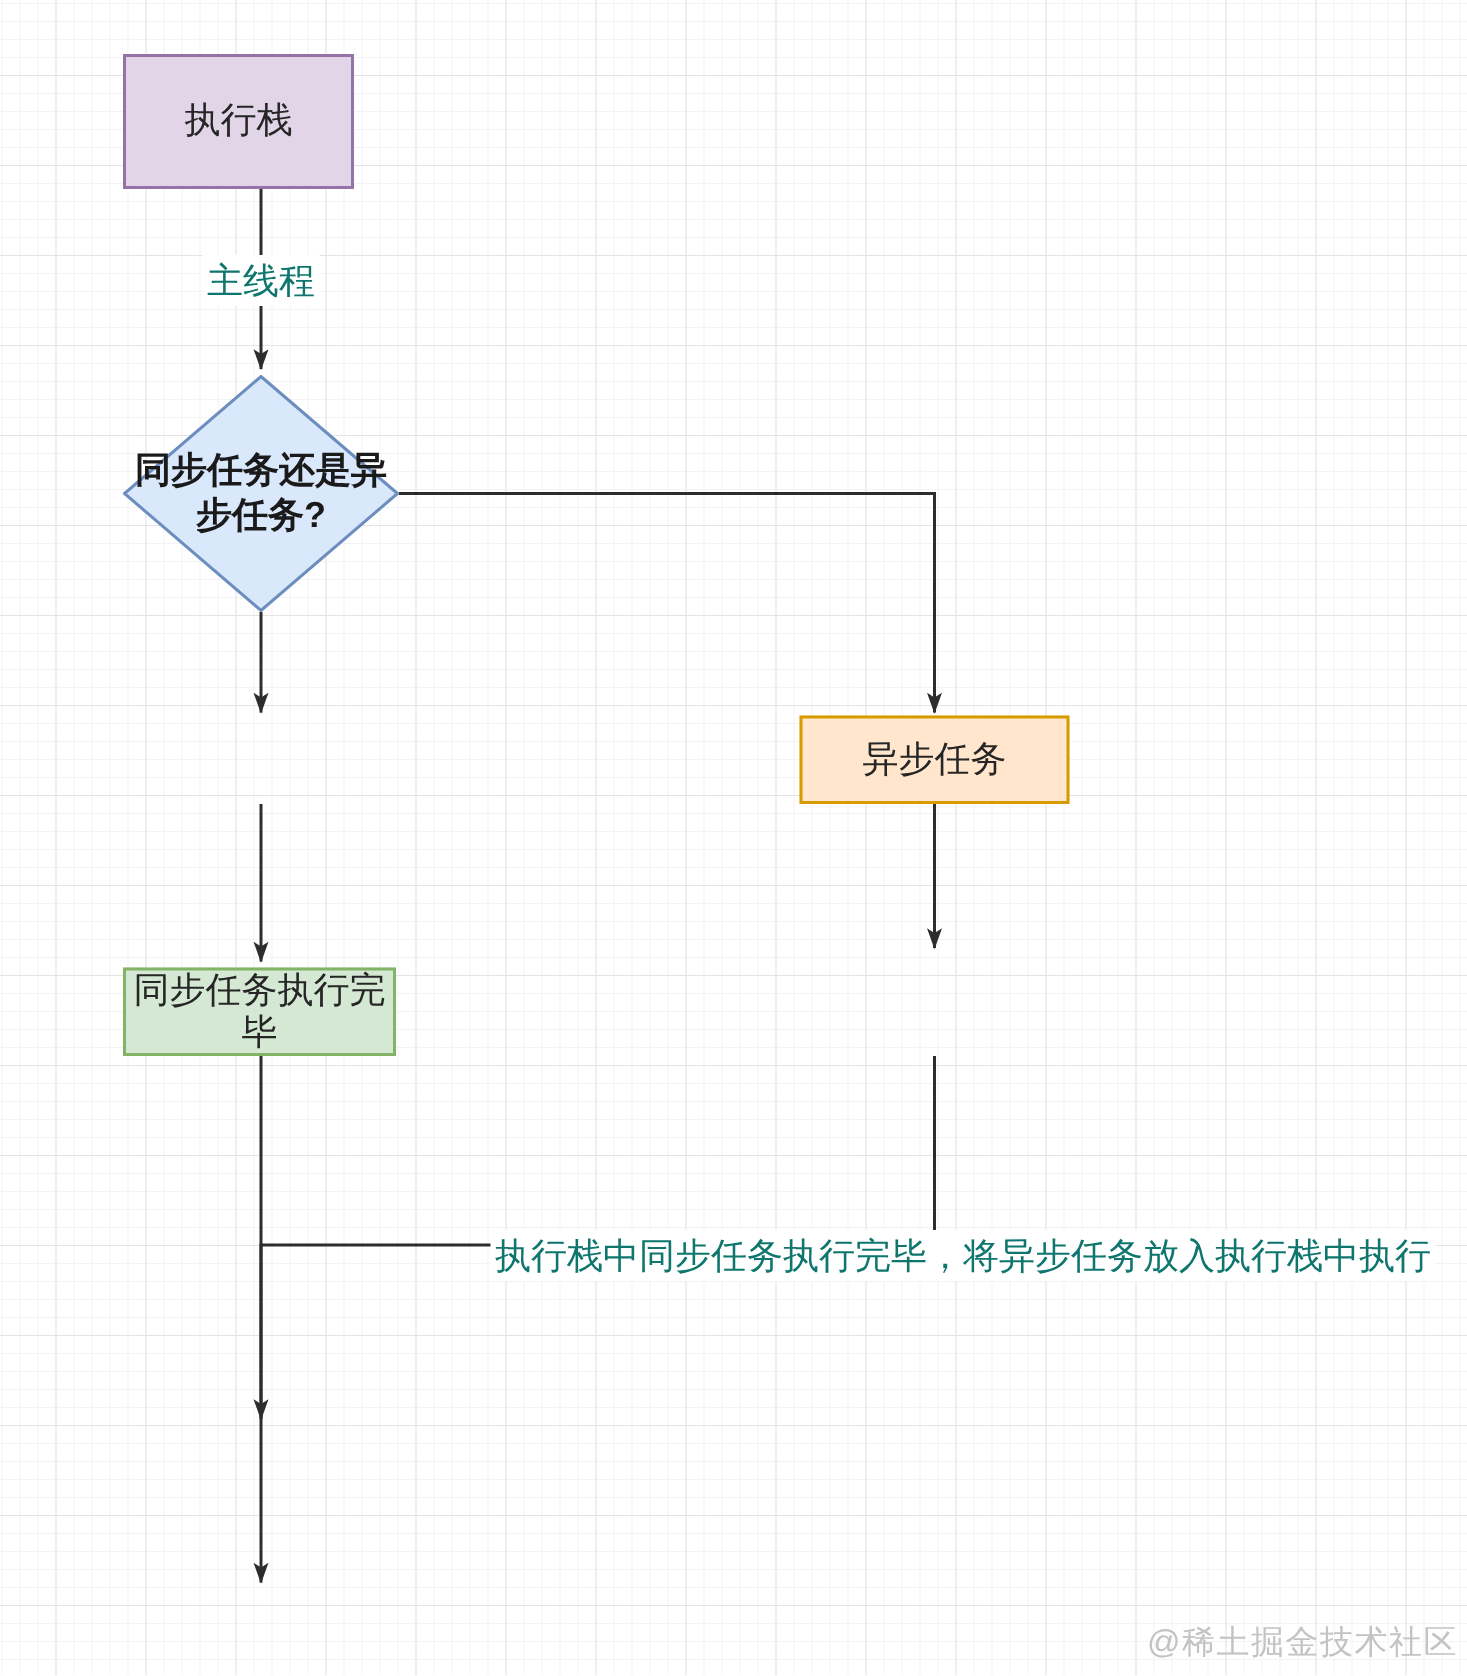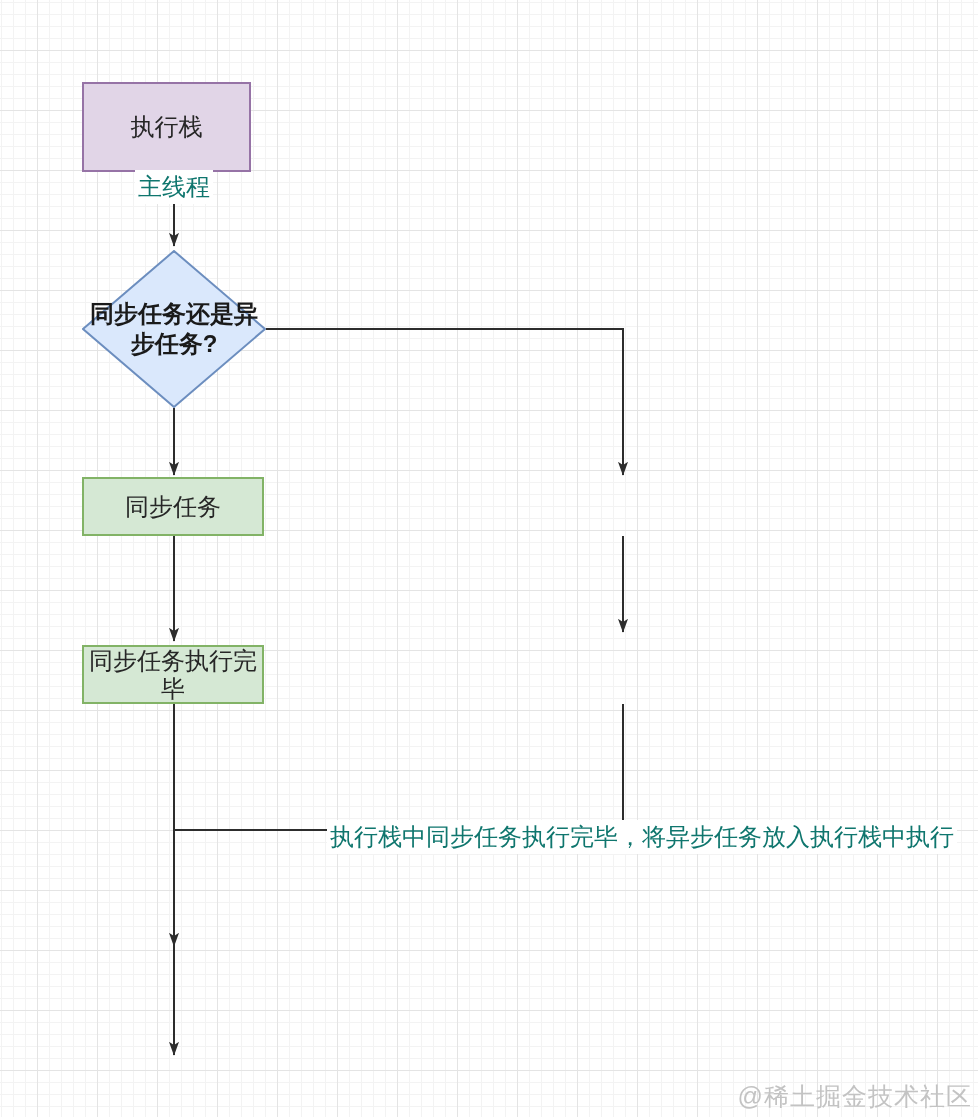--- a/index.html
+++ b/index.html
@@ -70,21 +70,21 @@
     padding: 1px 3px;
     font-size: 24px;
     color: #0f766e;
     text-align: right;
   }
   .edge-label.nowrap { white-space: nowrap; margin-top: 36px; }
   .watermark {
     position: absolute;
     right: 6px;
     top: 1080px;
-    font-size: 25px;
+    font-size: 22px;
     color: #c3c3c3;
     letter-spacing: 1px;
   }
 </style>
 </head>
 <body>
 
 <div class="canvas">
 
   <svg class="edges" width="978" height="1117" viewBox="0 0 978 1117" xmlns="http://www.w3.org/2000/svg">
@@ -97,39 +97,39 @@
       <path d="M 174 126 L 174 246" marker-end="url(#arrow)"></path>
       <path d="M 174 408 L 174 475" marker-end="url(#arrow)"></path>
       <path d="M 266 329 L 623 329 L 623 475" marker-end="url(#arrow)"></path>
       <path d="M 174 536 L 174 641" marker-end="url(#arrow)"></path>
       <path d="M 623 536 L 623 632" marker-end="url(#arrow)"></path>
       <path d="M 174 704 L 174 946" marker-end="url(#arrow)"></path>
       <path d="M 623 704 L 623 830 L 174 830 L 174 1055" marker-end="url(#arrow)"></path>
     </g>
   </svg>
 
-  <div class="node purple" style="left:82px; top:36px; width:169px; height:90px;margin-top:46px;">
+  <div class="node purple" style="left:82px; top:36px; width:154px; height:90px;">
     <span>执行栈</span>
   </div>
 
   <div class="diamond" style="left:82px; top:250px; width:184px; height:158px;">
     <svg width="184" height="158" viewBox="0 0 184 158" xmlns="http://www.w3.org/2000/svg">
       <polygon points="92,1 183,79 92,157 1,79" fill="#DAE8FC" stroke="#6C8EBF" stroke-width="2"></polygon>
     </svg>
     <div class="diamond-label">同步任务还是异步任务?</div>
   </div>
 
-  <div class="node green" style="left:82px; top:477px; width:182px; height:59px;">
-    <span>同步任务</span>
-  </div>
 
   <div class="node green" style="left:82px; top:645px; width:182px; height:59px;justify-content:center;">
     <span>同步任务执行完毕</span>
   </div>
 
+  <div class="node orange" style="left:533px; top:477px; width:180px; height:59px;">
+    <span>异步任务</span>
+  </div>
 
 
   <div class="edge-label" style="left:174px; top:187px;">主线程</div>
 
   <div class="edge-label nowrap" style="left:642px; top:801px;">执行栈中同步任务执行完毕，将异步任务放入执行栈中执行</div>
 
   <div class="watermark">@稀土掘金技术社区</div>
 
 </div>
 

